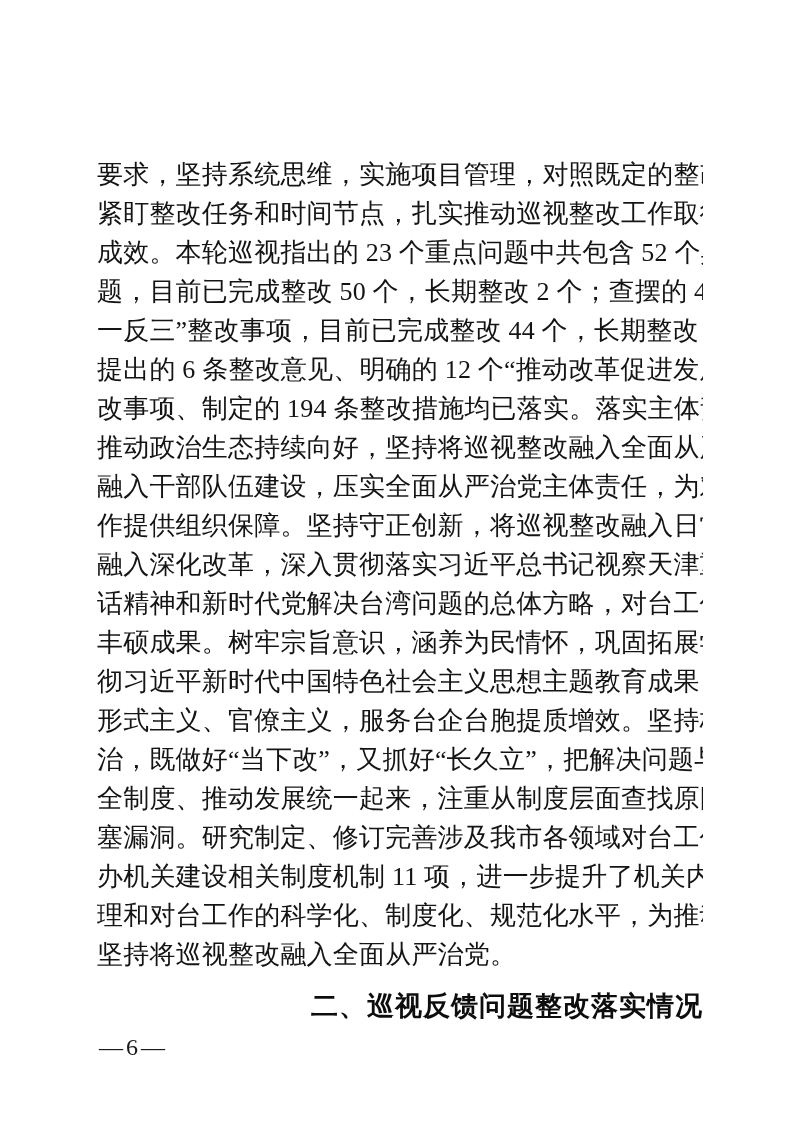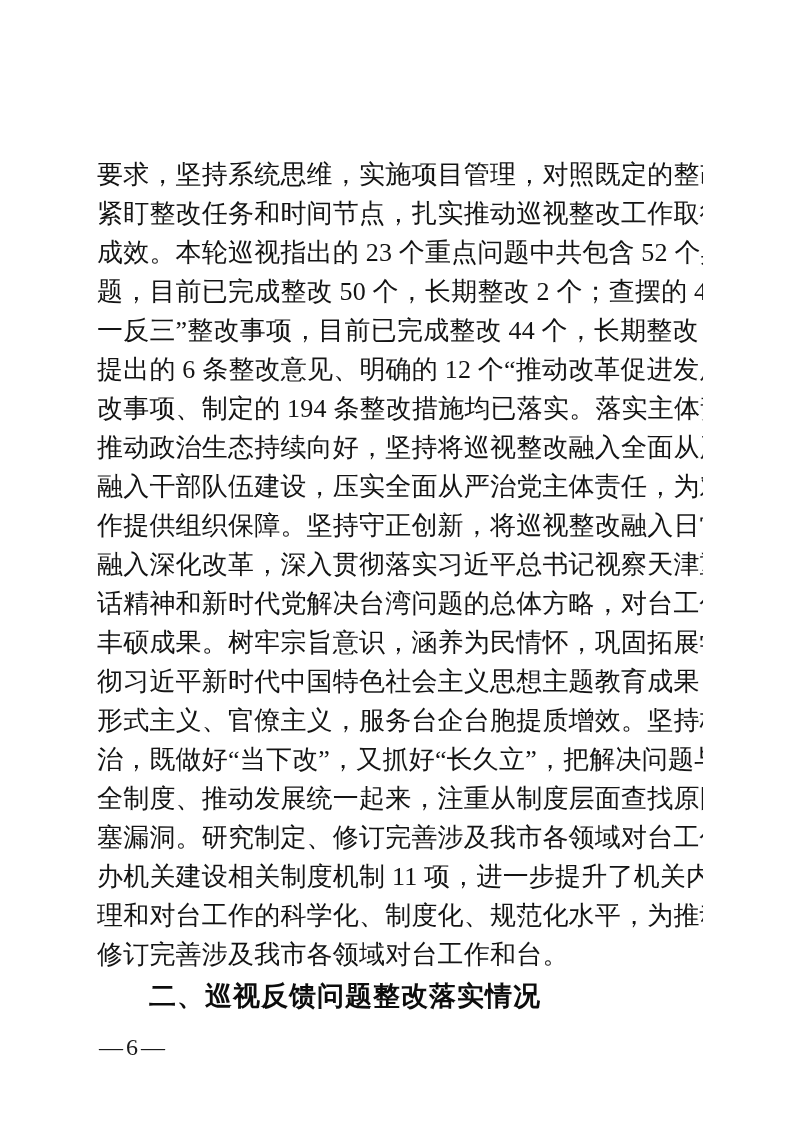--- a/index.html
+++ b/index.html
@@ -30,30 +30,30 @@
     text-align: justify;
     text-align-last: justify;
     overflow: hidden;
     white-space: nowrap;
   }
   .line.last {
     text-align: left;
     text-align-last: left;
   }
   .section-heading {
-    margin-top: 2px;
+    margin-top: 12px;
     padding-left: 52px;
     height: 40px;
     line-height: 40px;
     font-family: "Liberation Sans", "DejaVu Sans", sans-serif;
     font-weight: bold;
     font-size: 27px;
     letter-spacing: 1px;
     color: #0d0d0d;
-    text-align: left;
+    text-align: right;
   }
   .page-number {
     position: absolute;
     left: 99px;
     top: 1034px;
     font-family: "Liberation Serif", "DejaVu Serif", serif;
     font-size: 24px;
     letter-spacing: 3px;
     color: #1a1a1a;
   }
@@ -76,17 +76,17 @@
     <div class="line">融入深化改革，深入贯彻落实习近平总书记视察天津重要讲</div>
     <div class="line">话精神和新时代党解决台湾问题的总体方略，对台工作取得</div>
     <div class="line">丰硕成果。树牢宗旨意识，涵养为民情怀，巩固拓展学习贯</div>
     <div class="line">彻习近平新时代中国特色社会主义思想主题教育成果，力戒</div>
     <div class="line">形式主义、官僚主义，服务台企台胞提质增效。坚持标本兼</div>
     <div class="line">治，既做好“当下改”，又抓好“长久立”，把解决问题与健</div>
     <div class="line">全制度、推动发展统一起来，注重从制度层面查找原因、堵</div>
     <div class="line">塞漏洞。研究制定、修订完善涉及我市各领域对台工作和台</div>
     <div class="line">办机关建设相关制度机制 11 项，进一步提升了机关内部管</div>
     <div class="line">理和对台工作的科学化、制度化、规范化水平，为推动对台</div>
-    <div class="line last">修订完善涉及我市各领域对台工作和台。</div>
+    <div class="line last">坚持将巡视整改融入全面从严治党。</div>
     <div class="section-heading">二、巡视反馈问题整改落实情况</div>
   </div>
   <div class="page-number">—6—</div>
 </div>
 
 </body></html>

